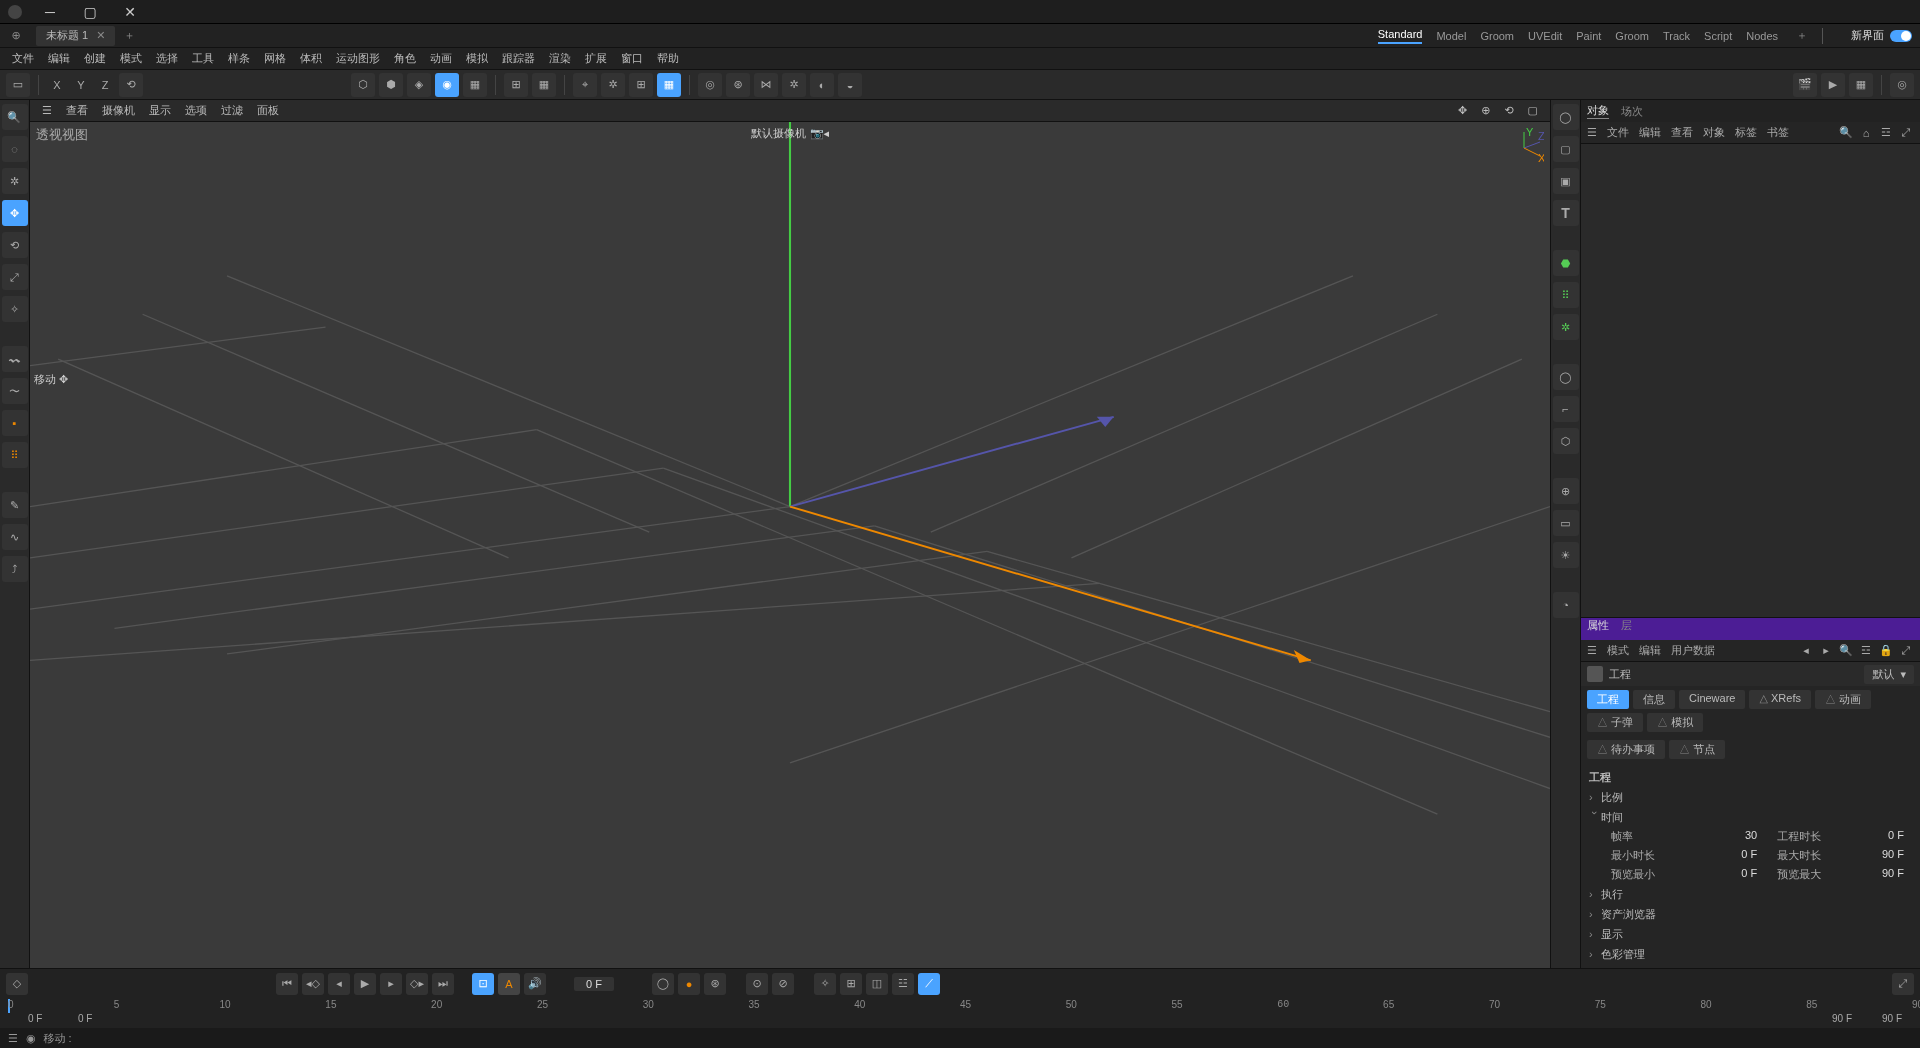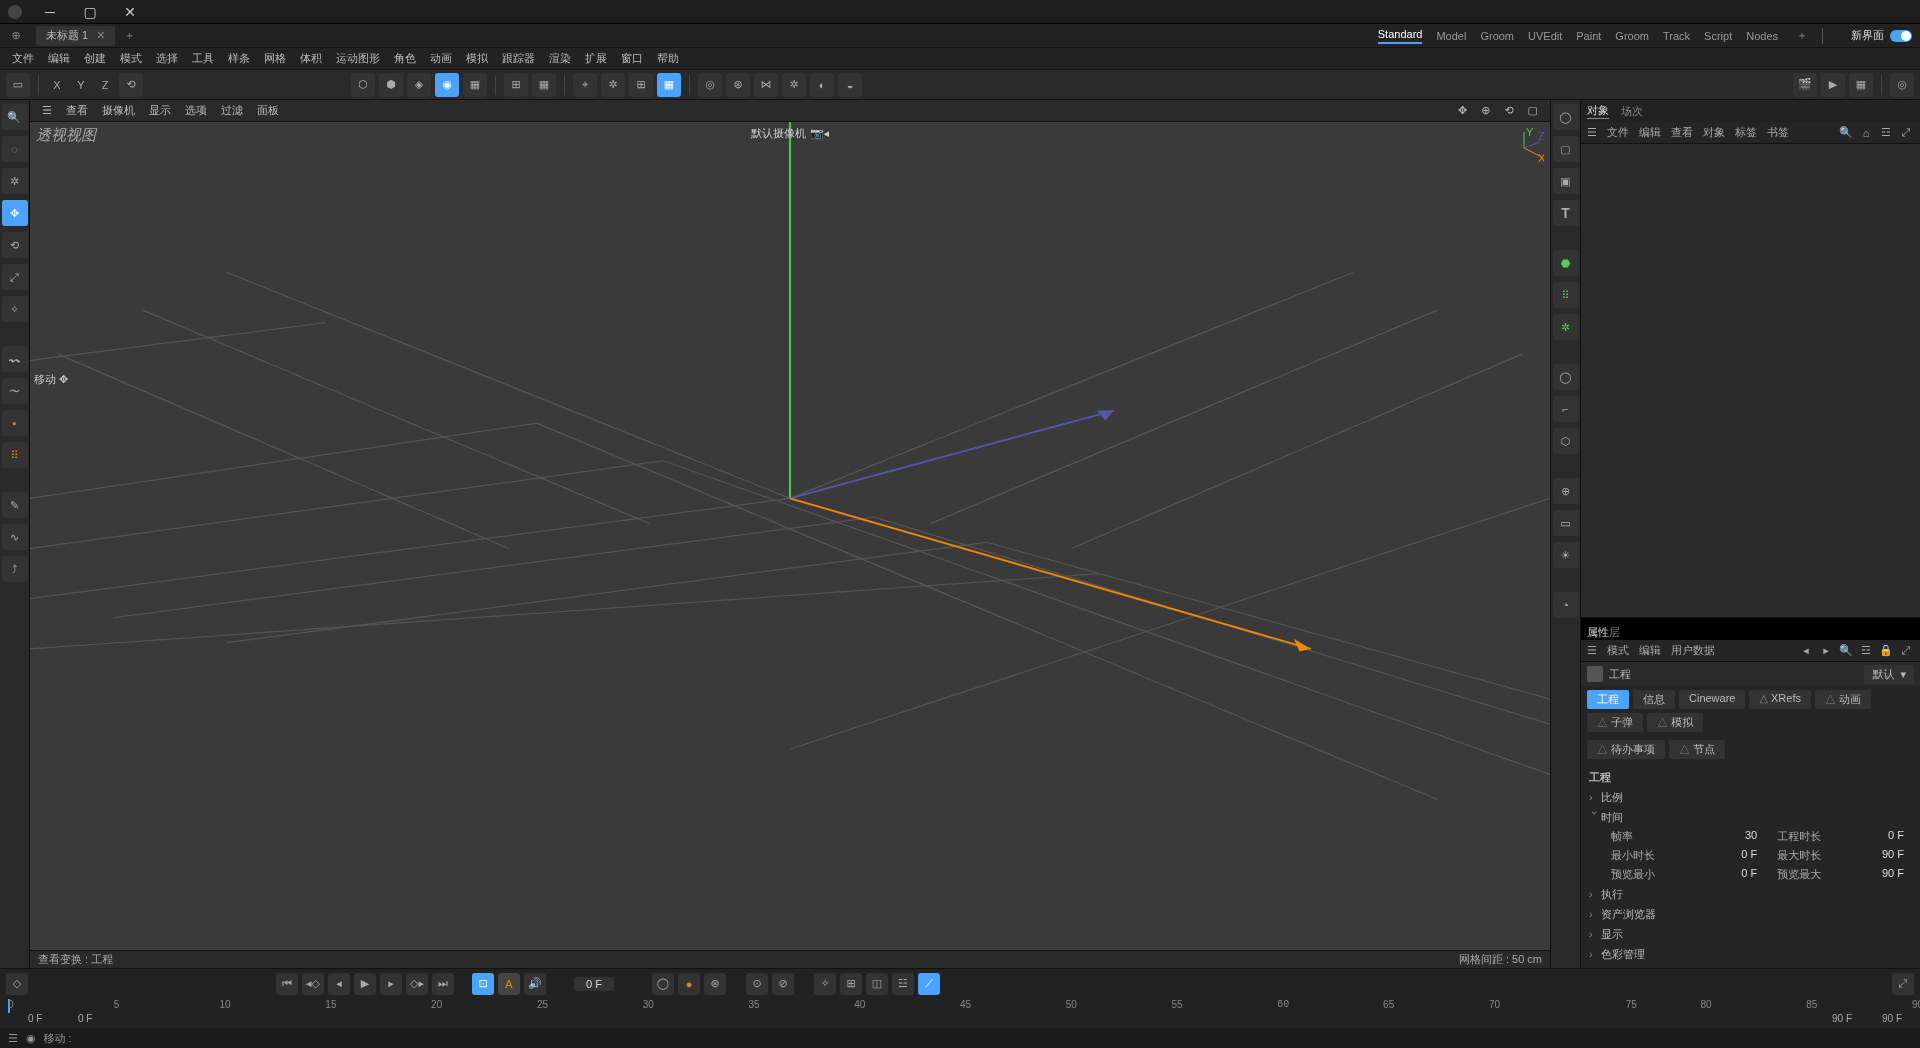--- a/index.html
+++ b/index.html
@@ -29,39 +29,39 @@
 .axisbtn { width: 20px; height: 20px; display: flex; align-items: center; justify-content: center; color: #aaa; cursor: pointer; font-size: 11px; }
 .main { display: flex; height: calc(1048px - 24px - 24px - 22px - 30px - 60px - 20px); }
 .ltool { width: 30px; background: #2a2a2a; display: flex; flex-direction: column; align-items: center; padding-top: 4px; gap: 6px; border-right: 1px solid #111; }
 .ltool .tbtn { width: 26px; height: 26px; }
 .lgap { height: 12px; }
 .viewport { flex: 1; background: #3a3a3a; position: relative; display: flex; flex-direction: column; }
 .vpmenu { height: 22px; background: #2a2a2a; display: flex; align-items: center; padding: 0 6px; gap: 2px; border-bottom: 1px solid #111; }
 .vpmenu span { padding: 2px 6px; cursor: pointer; color: #bbb; }
 .vpmenu .rspace { flex: 1; }
 .canvas { flex: 1; position: relative; overflow: hidden; background: #3a3a3a; }
-.vplabel { position: absolute; top: 4px; left: 6px; color: #aaa; font-size: 15px; font-style: italic; }
+.vplabel { position: absolute; top: 4px; left: 6px; color: #aaa; font-size: 13px; }
 .camlabel { position: absolute; top: 4px; left: 50%; transform: translateX(-50%); color: #ccc; font-size: 11px; display:flex; align-items:center; gap:4px;}
 .axiswidget { position: absolute; top: 6px; right: 6px; width: 40px; height: 40px; }
 .statusline { height: 18px; background: #2a2a2a; display: flex; align-items: center; padding: 0 8px; color: #aaa; border-top: 1px solid #111; }
 .statusline .rspace { flex: 1; }
 .rtool { width: 30px; background: #2a2a2a; display: flex; flex-direction: column; align-items: center; padding-top: 4px; gap: 6px; border-left: 1px solid #111; }
 .rtool .tbtn { width: 26px; height: 26px; }
 .rtool .tbtn.green { color: #5c5; }
 .rpanel { width: 340px; background: #252525; border-left: 1px solid #111; display: flex; flex-direction: column; }
 .ptabs { height: 22px; display: flex; align-items: center; padding: 0 6px; gap: 12px; background: #222; }
 .ptabs span { cursor: pointer; color: #888; }
 .ptabs .active { color: #ddd; border-bottom: 1px solid #888; }
 .psubmenu { height: 22px; display: flex; align-items: center; padding: 0 6px; gap: 10px; background: #252525; border-bottom: 1px solid #111; }
 .psubmenu span { cursor: pointer; color: #aaa; font-size: 11px; }
 .psubmenu .ricons { flex: 1; display: flex; justify-content: flex-end; gap: 4px; }
 .psubmenu .ricons span { width: 16px; height: 16px; display: flex; align-items: center; justify-content: center; }
 .objarea { flex: 1; background: #2a2a2a; }
 .attrpanel { background: #252525; border-top: 1px solid #111; display: flex; flex-direction: column; }
-.attrtabs { height: 22px; display: flex; align-items: flex-end; padding: 0 6px; gap: 0; background: #000000; }
+.attrtabs { height: 22px; display: flex; align-items: flex-start; padding: 0 6px; gap: 12px; background: #4c1d95; }
 .attrtabs span { cursor: pointer; color: #888; }
 .attrtabs .active { color: #ddd; }
 .attrhead { height: 24px; display: flex; align-items: center; padding: 0 6px; background: #2a2a2a; gap: 6px; }
 .proj-icon { width: 16px; height: 16px; background: #555; border-radius: 2px; }
 .attrhead .dd { margin-left: auto; background: #333; padding: 2px 8px; border-radius: 2px; display: flex; align-items: center; gap: 6px; cursor: pointer; }
 .attrrow { display: flex; gap: 4px; padding: 4px 6px; flex-wrap: wrap; }
 .chip { padding: 2px 10px; background: #333; border-radius: 2px; cursor: pointer; font-size: 11px; }
 .chip.active { background: #4aa3ff; color: #fff; }
 .chip.tri::before { content: '△ '; color: #888; }
 .section { padding: 4px 8px; }
@@ -256,25 +256,20 @@
         <svg width="40" height="40">
           <line x1="20" y1="20" x2="20" y2="4" stroke="#4c4"></line>
             <text x="22" y="8" fill="#4c4" font-size="8">Y</text>
           <line x1="20" y1="20" x2="36" y2="14" stroke="#55a"></line>
             <text x="34" y="12" fill="#55a" font-size="8">Z</text>
           <line x1="20" y1="20" x2="36" y2="28" stroke="#e80"></line>
             <text x="34" y="34" fill="#e80" font-size="8">X</text>
         </svg>
       </div>
     </div>
-    <div class="statusline">
-      <span>查看变换 : 工程</span>
-      <div class="rspace"></div>
-      <span>网格间距 : 50 cm</span>
-    </div>
   </div>
 
   <div class="rtool">
     <div class="tbtn">◯</div>
     <div class="tbtn">▢</div>
     <div class="tbtn">▣</div>
     <div class="tbtn" style="font-weight:bold;font-size:14px">T</div>
     <div class="lgap"></div>
     <div class="tbtn green">⬣</div>
     <div class="tbtn green">⠿</div>
@@ -452,21 +447,21 @@
       <div class="tick" style="left: 27.7778%;">25</div>
       <div class="tick" style="left: 33.3333%;">30</div>
       <div class="tick" style="left: 38.8889%;">35</div>
       <div class="tick" style="left: 44.4444%;">40</div>
       <div class="tick" style="left: 50%;">45</div>
       <div class="tick" style="left: 55.5556%;">50</div>
       <div class="tick" style="left: 61.1111%;">55</div>
       <div class="tick" style="left: 66.6667%; font-family: Liberation Mono, monospace;">60</div>
       <div class="tick" style="left: 72.2222%;">65</div>
       <div class="tick" style="left: 77.7778%;">70</div>
-      <div class="tick" style="left: 83.3333%; margin-left: 31px;">75</div>
+      <div class="tick" style="left: 83.3333%;">75</div>
       <div class="tick" style="left: 88.8889%;">80</div>
       <div class="tick" style="left: 94.4444%;">85</div>
       <div class="tick" style="left: 100%;">90</div>
     </div>
 </div>
 
 <div class="bottombar">
   <span>☰</span>
   <span>◉</span>
   <span>移动 :</span>

